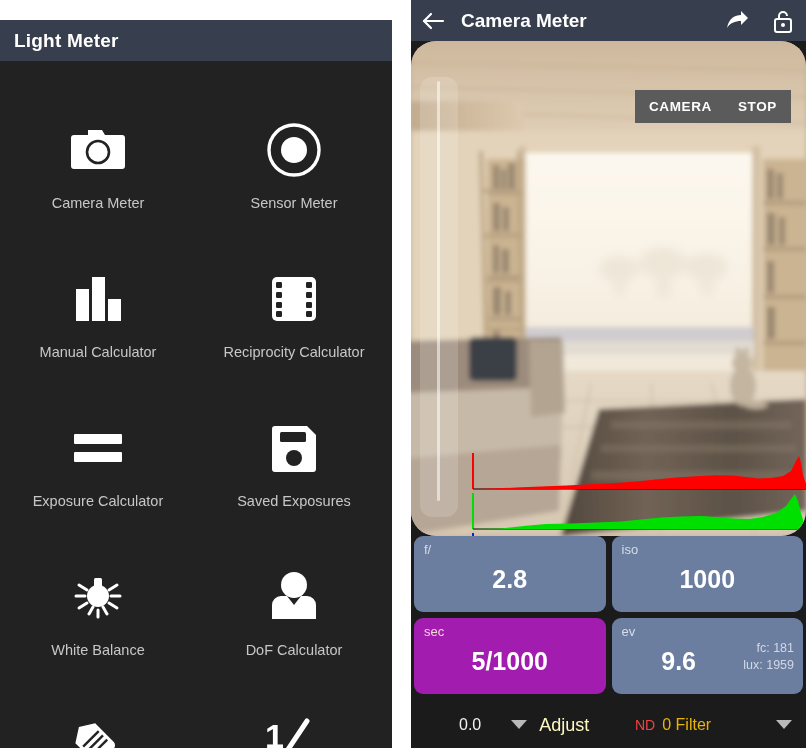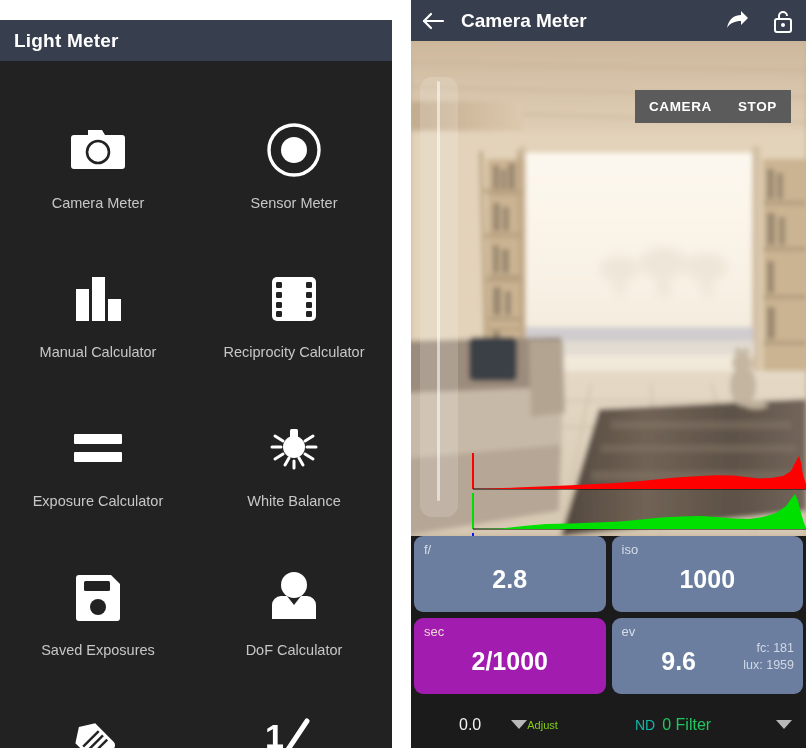--- a/index.html
+++ b/index.html
@@ -92,20 +92,21 @@
     cursor:pointer;
   }
 
   
   #preview{
     position:relative;
     width:100%;
     height:495px;
     overflow:hidden;
     background:#c9b49c;
+    border-radius:25px;
   }
   #scene{ position:absolute; inset:0; }
 
   .ov-btn{
     position:absolute;
     background:#5b5b5b;
     color:#ffffff;
     font-size:13.5px;
     font-weight:bold;
     letter-spacing:.6px;
@@ -194,23 +195,23 @@
     left:0; top:702px;
     width:395px; height:46px;
     display:flex;
     align-items:center;
     color:#e7e7e7;
     background:#1b1b1b;
     padding-left:36px;
   }
   #bottom-bar .bb-val{ font-size:16px; margin-left:12px; color:#f2f2f2; }
   .caret-ico{ display:inline-block; }
-  #adjust-label{ font-size:11px; color:#84cc16; }
-  #nd-label{ font-size:14px; color:#14b8a6; margin-left:18px; }
-  #nd-value{ font-size:16px; color:#22c55e; margin-left:7px; }
+  #adjust-label{ font-size:18px; color:#fef9c3; margin-left:12px; }
+  #nd-label{ font-size:14px; color:#ef4444; margin-left:18px; }
+  #nd-value{ font-size:16px; color:#eab308; margin-left:7px; }
   #nd-caret{ margin-left:auto; margin-right:14px; }
   .grp{ display:flex; align-items:center; }
   #grp-adjust{ width:170px; }
   #grp-nd{ flex:1; }
   #adjust-caret{ margin-left:30px; }
 </style>
 </head>
 <body>
 
 <div id="left-panel">
@@ -272,20 +273,31 @@
     </div>
 
     <div class="tile">
       <div class="glyph">
         <svg width="52" height="40" viewBox="0 0 52 40">
           <rect x="2" y="6" width="48" height="10" rx="1" fill="#ffffff"></rect>
           <rect x="2" y="24" width="48" height="10" rx="1" fill="#ffffff"></rect>
         </svg>
       </div>
       <div class="tlabel">Exposure Calculator</div>
+    </div>
+
+    <div class="tile">
+      <div class="glyph">
+        <svg width="52" height="52" viewBox="0 0 52 52">
+          <path fill="#ffffff" d="M7 4 h32 l9 9 v34 a3 3 0 0 1 -3 3 h-38 a3 3 0 0 1 -3 -3 v-40 a3 3 0 0 1 3 -3 z"></path>
+          <rect x="12" y="10" width="26" height="10" rx="1.5" fill="#222222"></rect>
+          <circle cx="26" cy="36" r="8" fill="#222222"></circle>
+        </svg>
+      </div>
+      <div class="tlabel">Saved Exposures</div>
     </div>
 
     <div class="tile">
       <div class="glyph">
         <svg width="56" height="56" viewBox="0 0 56 56">
           <circle cx="28" cy="27" r="11" fill="#ffffff"></circle>
           <rect x="24" y="9" width="8" height="9" rx="1.5" fill="#ffffff"></rect>
           <g stroke="#ffffff" stroke-width="3" stroke-linecap="round">
             <line x1="9" y1="16" x2="17" y2="21"></line>
             <line x1="6" y1="27" x2="15" y2="27"></line>
@@ -293,31 +305,20 @@
             <line x1="19" y1="45" x2="23" y2="38"></line>
             <line x1="28" y1="48" x2="28" y2="41"></line>
             <line x1="37" y1="45" x2="33" y2="38"></line>
             <line x1="47" y1="39" x2="39" y2="34"></line>
             <line x1="50" y1="27" x2="41" y2="27"></line>
             <line x1="47" y1="16" x2="39" y2="21"></line>
           </g>
         </svg>
       </div>
       <div class="tlabel">White Balance</div>
-    </div>
-
-    <div class="tile">
-      <div class="glyph">
-        <svg width="52" height="52" viewBox="0 0 52 52">
-          <path fill="#ffffff" d="M7 4 h32 l9 9 v34 a3 3 0 0 1 -3 3 h-38 a3 3 0 0 1 -3 -3 v-40 a3 3 0 0 1 3 -3 z"></path>
-          <rect x="12" y="10" width="26" height="10" rx="1.5" fill="#222222"></rect>
-          <circle cx="26" cy="36" r="8" fill="#222222"></circle>
-        </svg>
-      </div>
-      <div class="tlabel">Saved Exposures</div>
     </div>
 
     <div class="tile">
       <div class="glyph">
         <svg width="56" height="52" viewBox="0 0 56 52">
           <circle cx="28" cy="14" r="13" fill="#ffffff"></circle>
           <path fill="#ffffff" d="M6 48 v-14 a9 9 0 0 1 9 -9 h6 l7 9 l7 -9 h6 a9 9 0 0 1 9 9 v14 z"></path>
         </svg>
       </div>
       <div class="tlabel">DoF Calculator</div>
@@ -562,21 +563,21 @@
         <span class="cv">2.8</span>
       </div>
       <div class="card blue" id="card-iso">
         <span class="ck">iso</span>
         <span class="cv">1000</span>
       </div>
     </div>
     <div class="card-row">
       <div class="card red" id="card-sec">
         <span class="ck">sec</span>
-        <span class="cv">2/1000</span>
+        <span class="cv">5/1000</span>
       </div>
       <div class="card blue" id="card-ev">
         <span class="ck">ev</span>
         <span class="cv">9.6</span>
         <span id="ev-extra">
           <span>fc: 181</span><br>
           <span>lux: 1959</span>
         </span>
       </div>
     </div>

